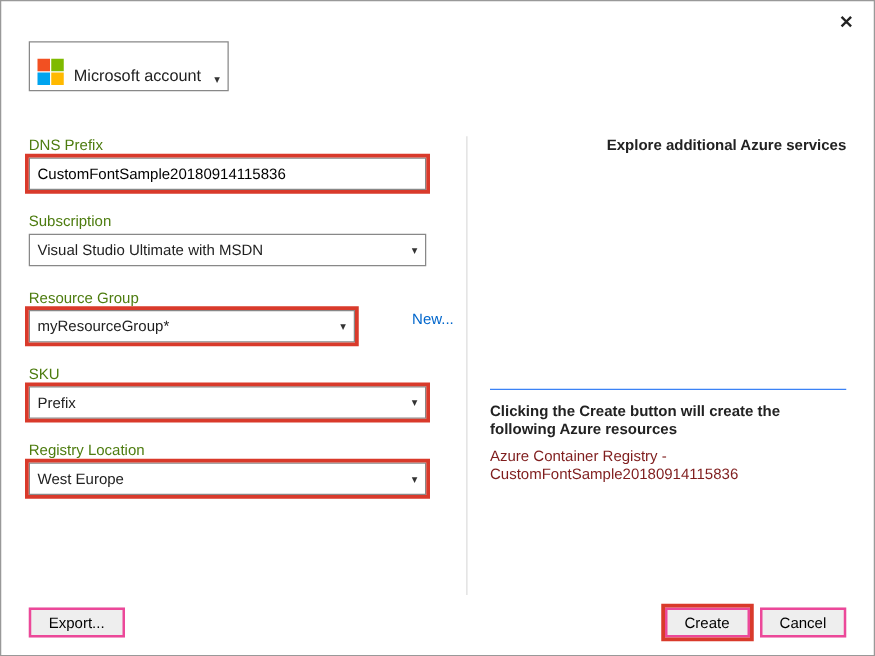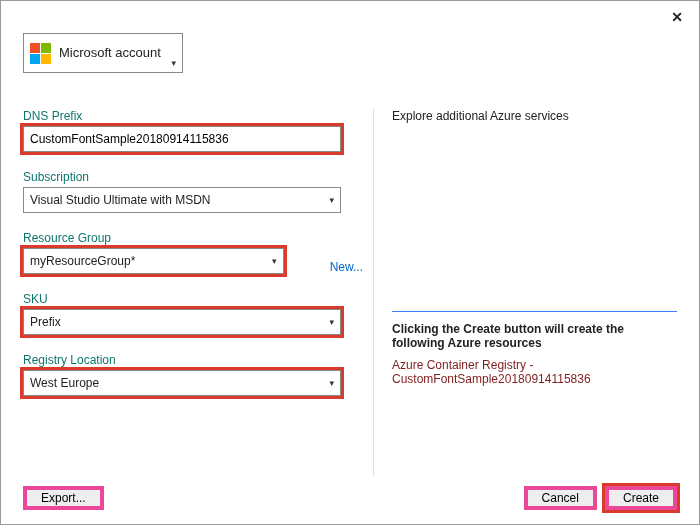--- a/index.html
+++ b/index.html
@@ -36,21 +36,21 @@
   }
   .title {
     font-size: 19px;
     font-weight: 600;
     color: #1a1a1a;
   }
   .account-box {
     border: 1px solid #888;
     padding: 4px 8px 4px 6px;
     display: flex;
-    align-items: center;
+    align-items: flex-end;
     gap: 8px;
     min-width: 160px;
     height: 40px;
     position: relative;
   }
   .ms-logo {
     display: grid;
     grid-template-columns: 10px 10px;
     grid-template-rows: 10px 10px;
     gap: 1px;
@@ -81,26 +81,26 @@
     gap: 10px;
   }
   .left-col {
     width: 340px;
     display: flex;
     flex-direction: column;
     gap: 18px;
   }
   .field-label {
     font-size: 12px;
-    color: #0f766e;
+    color: #4d7c0f;
     margin-bottom: 3px;
   }
   .field-row {
     display: flex;
-    align-items: flex-end;
+    align-items: flex-start;
     gap: 6px;
   }
   .text-input, .combo {
     width: 318px;
     height: 24px;
     border: 1px solid #888;
     font-size: 12px;
     padding: 12px 6px;
     background: #fff;
     font-family: inherit;
@@ -127,22 +127,23 @@
   }
   .right-col {
     flex: 1;
     border-left: 1px solid #ddd;
     padding-left: 18px;
     display: flex;
     flex-direction: column;
   }
   .explore-title {
     font-size: 12px;
-    font-weight: 400;
+    font-weight: 700;
     margin-bottom: 10px;
+    text-align: right;
   }
   .right-spacer { flex: 1; }
   .create-note {
     border-top: 1px solid #3b82f6;
     padding-top: 10px;
     padding-right: 4px;
     margin-top: 10px;
   }
   .create-note-title {
     font-size: 12px;
@@ -153,21 +154,21 @@
     font-size: 12px;
     color: #7f1d1d;
   }
   .footer {
     display: flex;
     justify-content: space-between;
     align-items: center;
     margin-top: 10px;
   }
   .btn {
-    border: 4px solid #ec4899;
+    border: 2px solid #ec4899;
     background: #eee;
     font-size: 12px;
     height: 24px;
     padding: 0 14px;
     cursor: pointer;
     font-family: inherit;
   }
   .btn.highlight {
     outline: 3px solid #d93a2b;
   }
@@ -251,18 +252,18 @@
         <div class="create-note-title">Clicking the Create button will create the following Azure resources</div>
         <div class="create-note-body">Azure Container Registry - CustomFontSample20180914115836</div>
       </div>
       <div style="height:90px"></div>
     </div>
   </div>
 
   <div class="footer">
     <button class="btn">Export...</button>
     <div class="footer-right">
+      <button class="btn highlight">Create</button>
       <button class="btn">Cancel</button>
-      <button class="btn highlight">Create</button>
     </div>
   </div>
 
 </div>
 
 </body></html>

